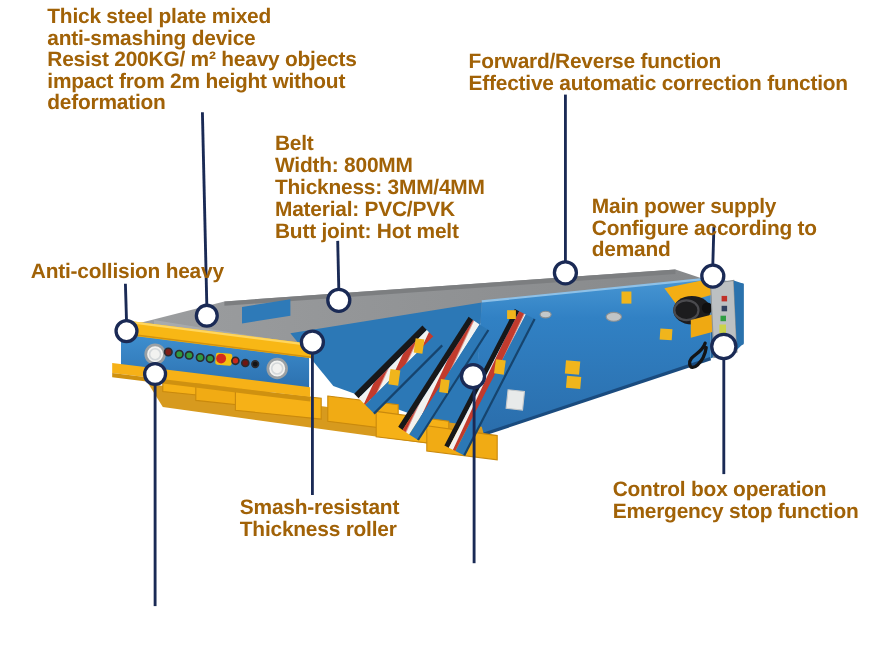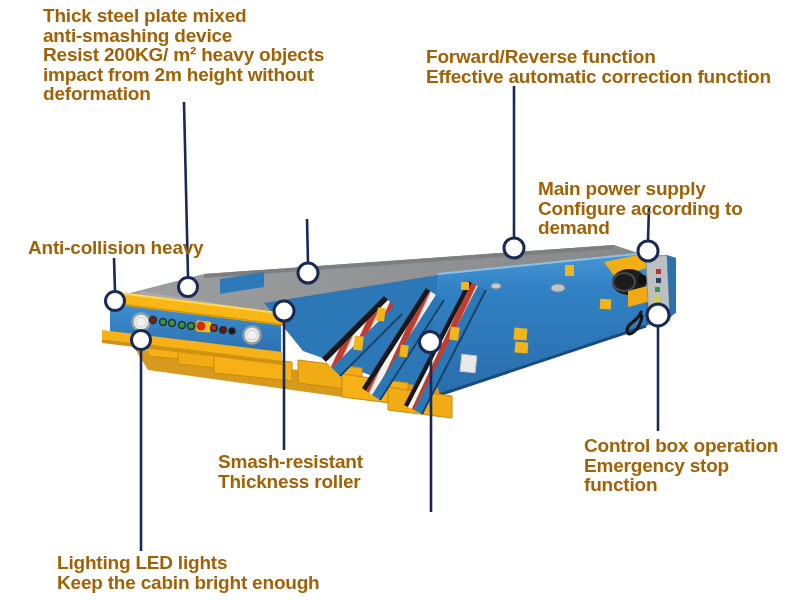--- a/index.html
+++ b/index.html
@@ -18,21 +18,21 @@
     font-weight:700;
     letter-spacing:-0.2px;
     white-space:pre-line;
   }
   .c-steel{left:43px;top:6px;}
   .c-belt{left:250px;top:121px;line-height:20px;}
   .c-forward{left:378px;top:47px;margin-left:48px;}
   .c-main{left:538px;top:179px;}
   .c-anticol{left:28px;top:238px;}
   .c-smash{left:218px;top:452px;}
-  .c-control{left:584px;top:436px;}
+  .c-control{left:557px;top:436px;}
   .c-antipinch{left:330px;top:514px;}
   .c-led{left:57px;top:553px;}
 </style>
 </head>
 <body>
 
 <div id="stage">
 
 <svg id="art" width="800" height="600" viewBox="0 0 800 600">
   <defs>
@@ -184,25 +184,28 @@
       <circle cx="141" cy="340" r="9.5"></circle>
     </g>
   </g>
 </svg>
 
 <div class="callout c-steel">Thick steel plate mixed
 anti-smashing device
 Resist 200KG/ m² heavy objects
 impact from 2m height without
 deformation</div>
+<div class="callout c-belt">Belt
+Width: 800MM
+Thickness: 3MM/4MM
+Material: PVC/PVK
+Butt joint: Hot melt</div>
 <div class="callout c-forward">Forward/Reverse function
 Effective automatic correction function</div>
 <div class="callout c-main">Main power supply
 Configure according to demand</div>
 <div class="callout c-anticol">Anti-collision heavy</div>
 <div class="callout c-smash">Smash-resistant
 Thickness roller</div>
 <div class="callout c-control">Control box operation
 Emergency stop function</div>
-<div class="callout c-led">Lighting LED lights
-Keep the cabin bright enough</div>
 
 </div>
 
 </body></html>

